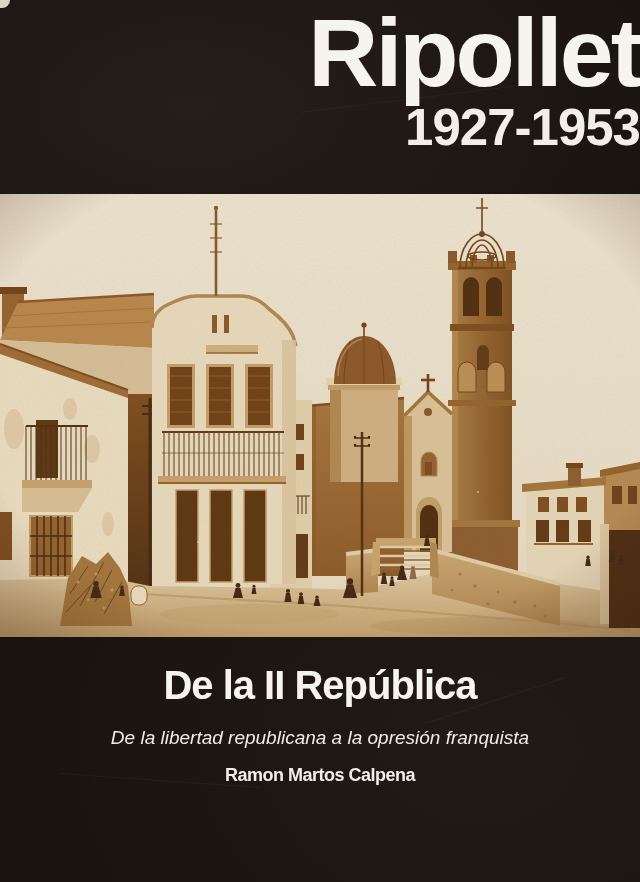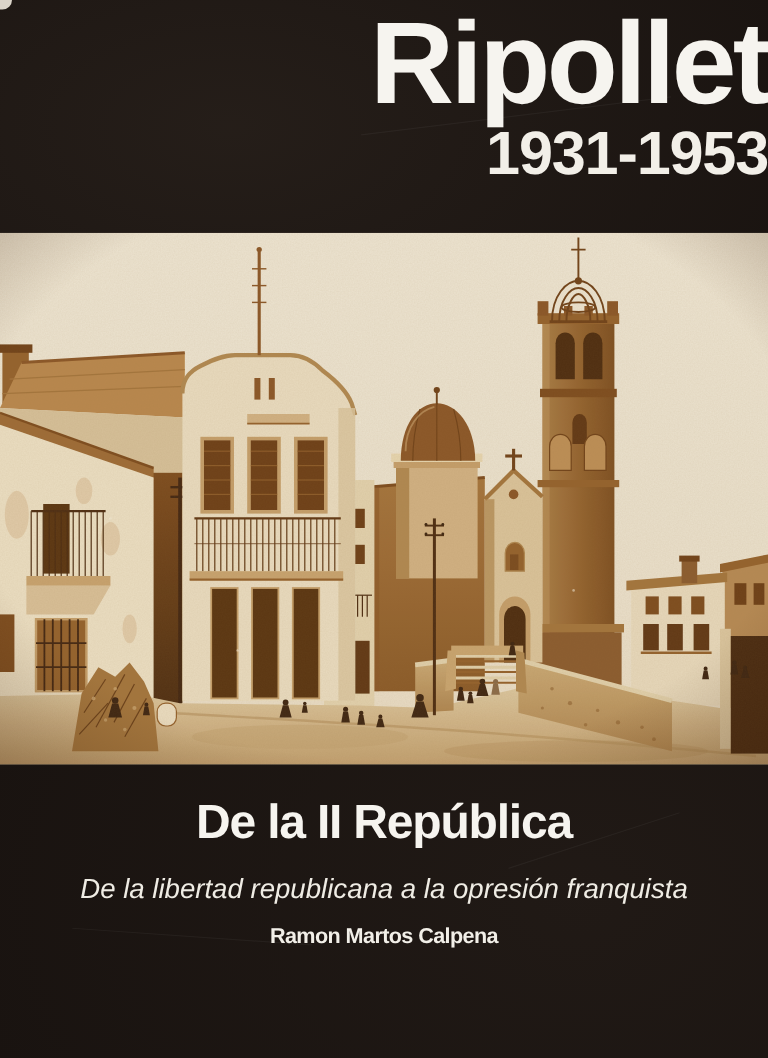--- a/index.html
+++ b/index.html
@@ -24,36 +24,36 @@
     letter-spacing:-3px;color:#f6f4ef;
   }
   .years{
     margin-top:3px;font-size:51px;line-height:1;font-weight:bold;letter-spacing:-1px;color:#f2efe8;
   }
   .photo{position:absolute;top:194px;left:0;width:640px;height:443px;margin:0;}
   .photo svg{display:block;}
   .footer{position:absolute;top:637px;left:0;width:640px;height:245px;text-align:center;}
   .subline{margin:0;font-size:40px;line-height:1.14;font-weight:bold;letter-spacing:-1px;color:#f6f4ef;}
   .footer .block{padding-top:26px;}
-  .tagline{margin:18px 0 0 0;font-size:23px;font-style:italic;font-weight:normal;color:#efece4;}
+  .tagline{margin:18px 0 0 0;font-size:19px;font-style:italic;font-weight:normal;color:#efece4;}
   .author{margin:16px 0 0 0;font-size:18px;font-weight:bold;letter-spacing:-.5px;color:#f2efe8;}
 </style>
 </head>
 <body>
 
 <div class="cover">
 
   <div class="corner"></div>
   <div class="scratch s1"></div>
   <div class="scratch s2"></div>
   <div class="scratch s3"></div>
 
   <header class="masthead">
     <h1 class="title">Ripollet</h1>
-    <div class="years">1931-1953</div>
+    <div class="years">1927-1953</div>
   </header>
 
   <figure class="photo" role="img" aria-label="Sepia historical photograph of Ripollet's main square: town hall with curved gable and flagpole on the left, houses with balconies, parish church with dome and tall bell tower crowned by ironwork, a stone ramp with stairs and villagers standing in the street">
     <svg width="640" height="443" viewBox="0 0 640 443" xmlns="http://www.w3.org/2000/svg">
       <defs>
         <linearGradient id="skyG" x1="0" y1="0" x2="0" y2="1">
           <stop offset="0" stop-color="#f0e8d7"></stop>
             <stop offset=".7" stop-color="#ece3d0"></stop>
           <stop offset="1" stop-color="#e9ddc6"></stop>
         </linearGradient>

